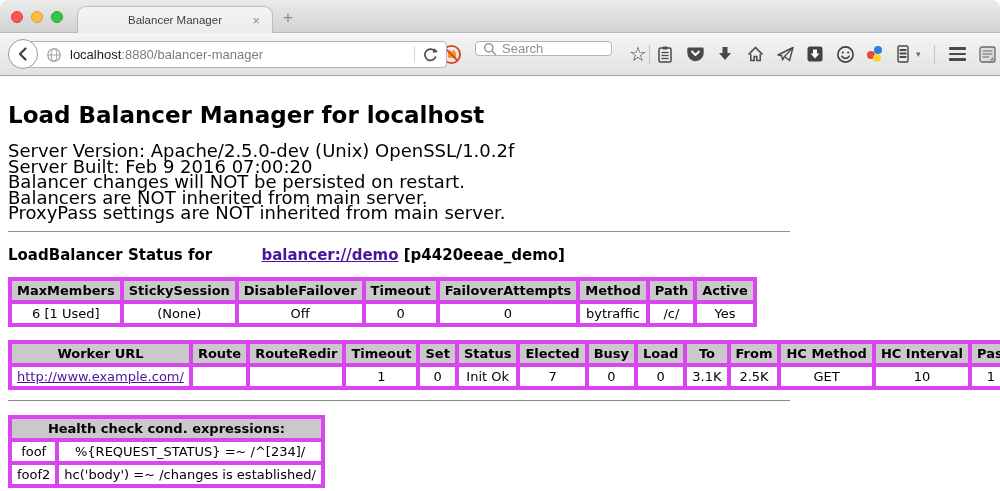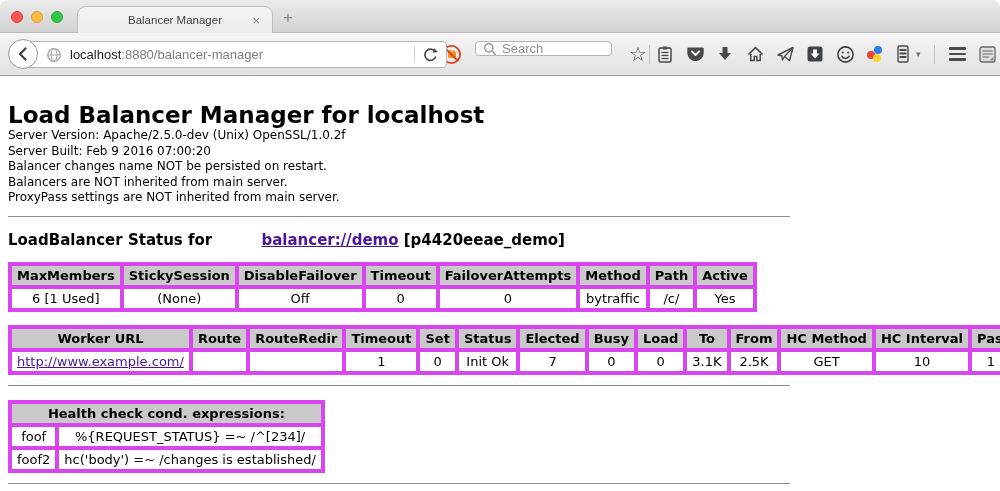--- a/index.html
+++ b/index.html
@@ -56,21 +56,21 @@
   .dots { position:relative; width:18px; height:18px; }
   .dots i { position:absolute; width:8px; height:8px; border-radius:50%; }
   .dots .d-blue { left:9px; top:1px; background:#2b7de9; }
   .dots .d-red { left:2px; top:6px; background:#e8453c; }
   .dots .d-yellow { left:8px; top:9px; background:#fcd230; }
 
   
   .content { position:absolute; left:0; top:77px; width:796px; height:414px; background:#fff;
     padding:0 6px 0 8px; font-size:13px; color:#000; }
   h1.pagetitle { font-size:23px; font-weight:bold; margin:25px 0 0 0; letter-spacing:0; }
-  .info { line-height:15.5px; font-size:12px; }
+  .info { margin-top:15px; line-height:15.5px; font-size:18px; }
   hr.rule { border:none; border-top:1px solid #8f8f8f; border-bottom:1px solid #fafafa; height:1px; margin:10px 0 0 0; }
   .status-h { font-size:15px; font-weight:bold; margin:13px 0 0 0; }
   a.vlink { color:#4c1499; text-decoration:underline; }
   .status-h a.vlink { font-weight:bold;margin-left:44px; }
 
   table.dt { border-collapse:collapse; margin-top:13px; font-size:13px; }
   table.dt th, table.dt td { border:4px solid #d946ef; padding:2px 5px; white-space:nowrap; text-align:center; }
   table.dt th { background:#c9c9c9; font-weight:bold; }
   table.dt { border:1px solid #969696; }
   td.al { text-align:left; }
@@ -226,21 +226,21 @@
     </svg>
   </div>
 </div>
 
 <div class="content">
   <h1 class="pagetitle">Load Balancer Manager for localhost</h1>
 
   <div class="info">
     <div>Server Version: Apache/2.5.0-dev (Unix) OpenSSL/1.0.2f</div>
     <div>Server Built: Feb 9 2016 07:00:20</div>
-    <div>Balancer changes name NOT be persisted on restart.</div>
+    <div>Balancer changes will NOT be persisted on restart.</div>
     <div>Balancers are NOT inherited from main server.</div>
     <div>ProxyPass settings are NOT inherited from main server.</div>
   </div>
 
   <hr class="rule">
 
   <div class="status-h"><span>LoadBalancer Status for </span><a class="vlink" href="#">balancer://demo</a><span> [p4420eeae_demo]</span></div>
 
   <table class="dt">
     <tbody>

